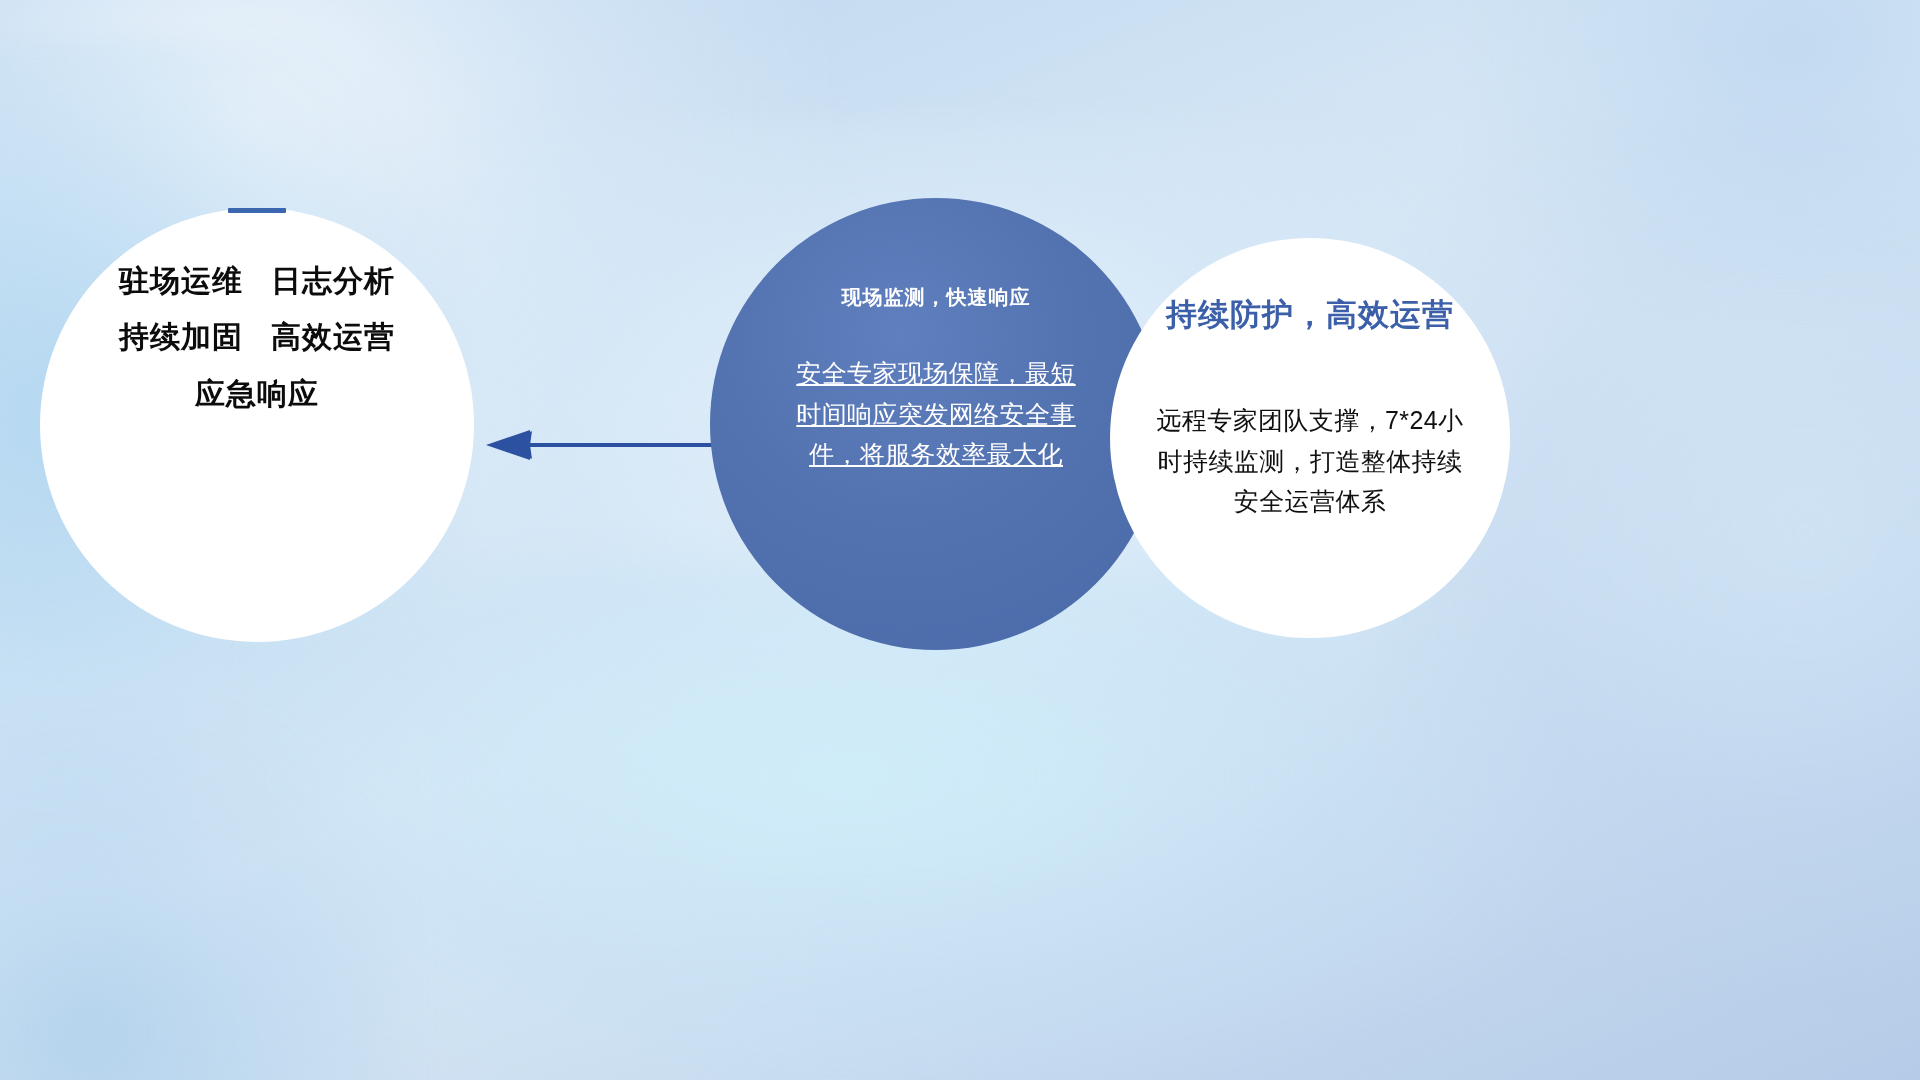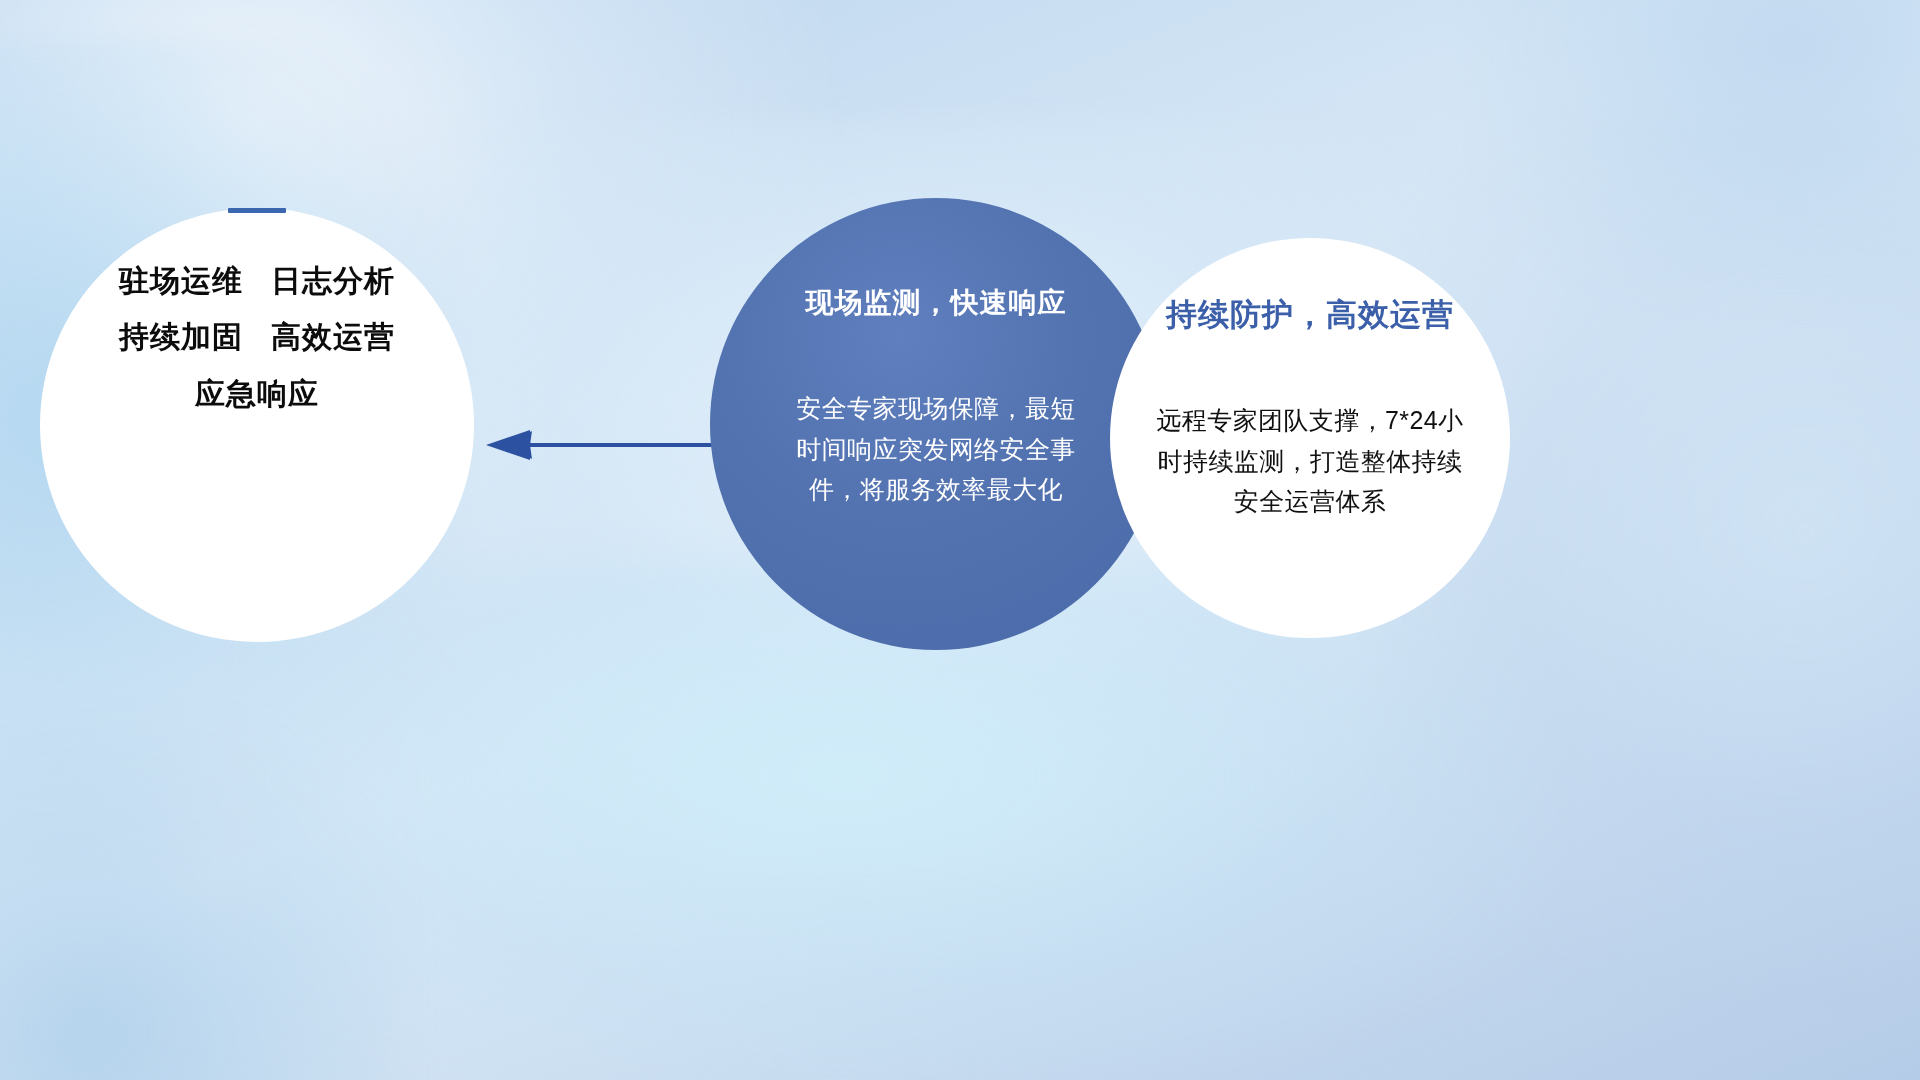--- a/index.html
+++ b/index.html
@@ -174,33 +174,34 @@
     z-index: 5;
     display: flex;
     flex-direction: column;
     align-items: center;
     justify-content: flex-start;
     padding-top: 86px;
   }
   .mid-title {
     color: #ffffff;
     font-weight: bold;
-    font-size: 28px;
+    font-size: 20px;
     letter-spacing: 1px;
     white-space: nowrap;
     text-align: right;
   }
   .mid-body {
-    margin-top: 66px;
+    margin-top: 42px;
     color: #ffffff;
     font-size: 25px;
     line-height: 1.62;
     text-align: center;
     width: 300px;
     letter-spacing: 0.4px;
+    text-decoration: underline;
   }
 
   .circle-right {
     left: 1110px;
     top: 238px;
     width: 400px;
     height: 400px;
     background: #ffffff;
     z-index: 6;
     display: flex;

